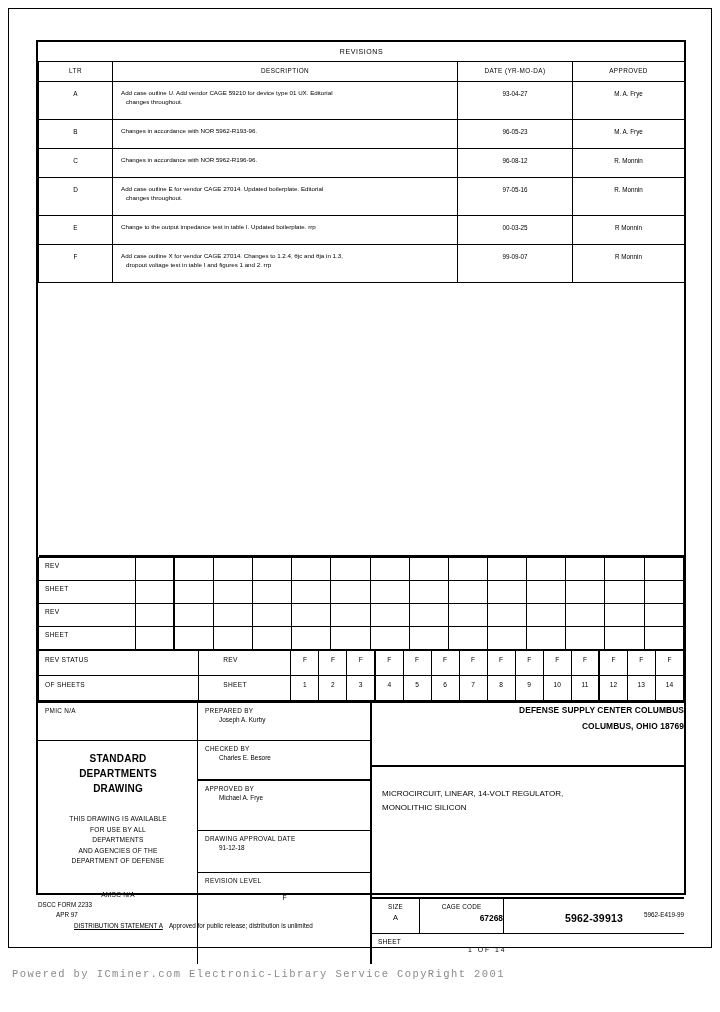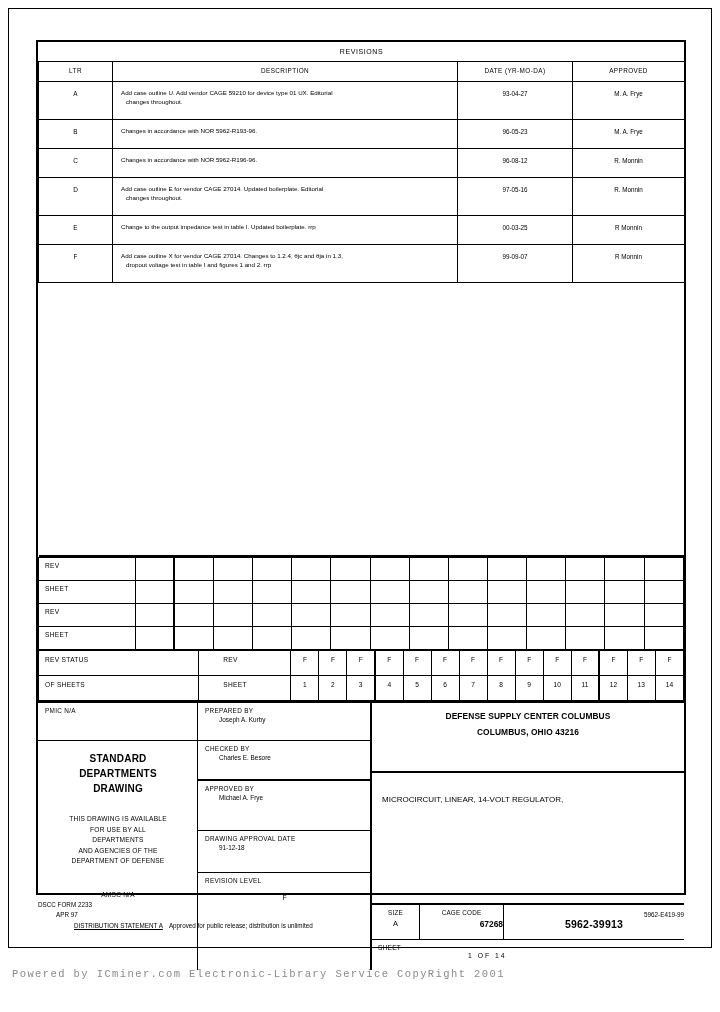--- a/index.html
+++ b/index.html
@@ -183,22 +183,22 @@
   #prepared-cell { height: 38px; }
   #checked-cell  { height: 40px; border-bottom: 2px solid #000; }
   #approved-cell { height: 50px; }
   #dad-cell      { height: 42px; }
   #revlevel-cell { height: 46px; border-bottom: none; }
   #revlevel-val  { display:block; text-align: center; font-size: 6.8px; padding-top: 10px; }
 
   #agency-cell {
     height: 62px;
     border-bottom: 2px solid #000;
-    text-align: center;
-    padding-top: 6px;
+    text-align: right;
+    padding-top: 0;
     font-weight: bold;
     font-size: 8.4px;
     line-height: 1.9;
     letter-spacing: 0.1px;
   }
   #desc-cell {
     height: 110px;
     border-bottom: 2px solid #000;
     padding: 20px 10px 0 10px;
     font-size: 8px;
@@ -534,24 +534,25 @@
       </div>
       <div id="revlevel-cell" class="tb-cell">
         <span class="tb-cap">REVISION LEVEL</span>
         <span id="revlevel-val">F</span>
       </div>
     </div>
 
     <div id="tb-right" class="tb-col">
       <div id="agency-cell">
         <div>DEFENSE SUPPLY CENTER COLUMBUS</div>
-        <div>COLUMBUS, OHIO  43216</div>
+        <div>COLUMBUS, OHIO  18769</div>
       </div>
       <div id="desc-cell">
         <div>MICROCIRCUIT, LINEAR, 14-VOLT REGULATOR,</div>
+        <div>MONOLITHIC SILICON</div>
       </div>
       <div id="idblock">
         <div id="size-cell">
           <span class="id-cap">SIZE</span>
           <span class="id-val">A</span>
         </div>
         <div id="cage-cell">
           <span class="id-cap">CAGE CODE</span>
           <span class="id-val" id="cage-val">67268</span>
         </div>

